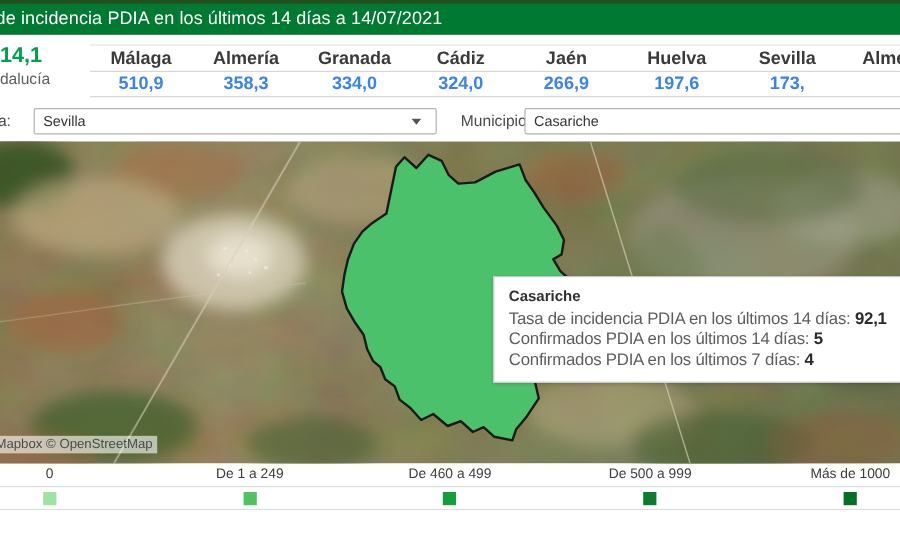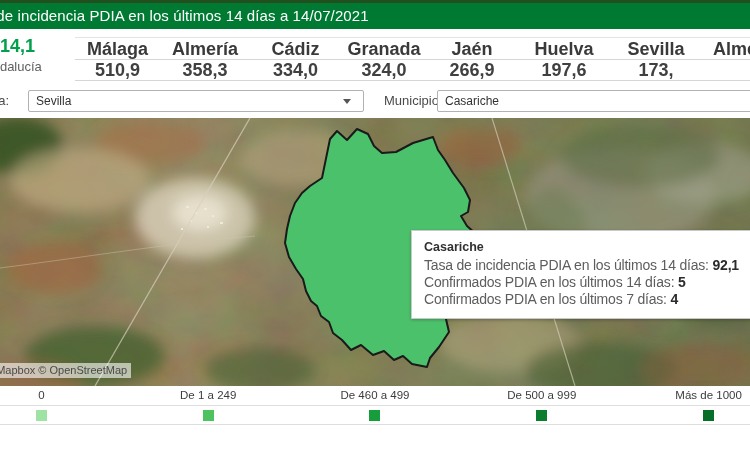--- a/index.html
+++ b/index.html
@@ -23,23 +23,23 @@
   .summary-left{position:absolute;top:36px;left:0;width:72px;}
   .rate-inner{margin-left:-10px;font-size:18px;font-weight:bold;color:#00a14b;}
   .region-inner{margin-left:-16px;font-size:13px;color:#5f5f5f;}
   .prov-table{
     position:absolute;top:37px;left:75px;width:716px;
     border-top:1px solid #e4e4e4;
   }
   .prov-row{display:grid;grid-template-columns:85px 90px 91px 86px 90px 94px 90px 90px;}
   .prov-row.head{border-bottom:1px solid #d6d6d6;}
   .prov-row.vals{border-bottom:1px solid #d6d6d6;}
-  .prov-cell{height:20px;line-height:20px;text-align:center;font-size:18px;}
+  .prov-cell{height:20px;line-height:20px;text-align:center;font-size:15px;}
   .prov-cell.name{color:#3a3a3a;font-weight:600;padding-top:1px;}
-  .prov-cell.value{color:#404040;font-weight:bold;}
+  .prov-cell.value{color:#3b82f6;font-weight:bold;}
 
   
   .filters{position:absolute;top:90px;left:0;width:750px;height:24px;font-size:13px;color:#4a4a4a;}
   .prov-label-inner{margin-left:-48px;}
   .filters .lbl{position:absolute;top:3px;}
   .combo{
     position:absolute;top:0;height:20px;background:#fff;
     border:1px solid #b2b2b2;border-radius:2px;
     font-size:12px;color:#333;line-height:20px;
   }
@@ -97,22 +97,22 @@
   </div>
   <div class="clip">
     <span class="region-inner">Andalucía</span>
   </div>
 </div>
 
 <div class="prov-table">
   <div class="prov-row head">
     <div class="prov-cell name">Málaga</div>
     <div class="prov-cell name">Almería</div>
+    <div class="prov-cell name">Granada</div>
     <div class="prov-cell name">Cádiz</div>
-    <div class="prov-cell name">Granada</div>
     <div class="prov-cell name">Jaén</div>
     <div class="prov-cell name">Huelva</div>
     <div class="prov-cell name">Sevilla</div>
     <div class="prov-cell name">Almería</div>
   </div>
   <div class="prov-row vals">
     <div class="prov-cell value">510,9</div>
     <div class="prov-cell value">358,3</div>
     <div class="prov-cell value">334,0</div>
     <div class="prov-cell value">324,0</div>

